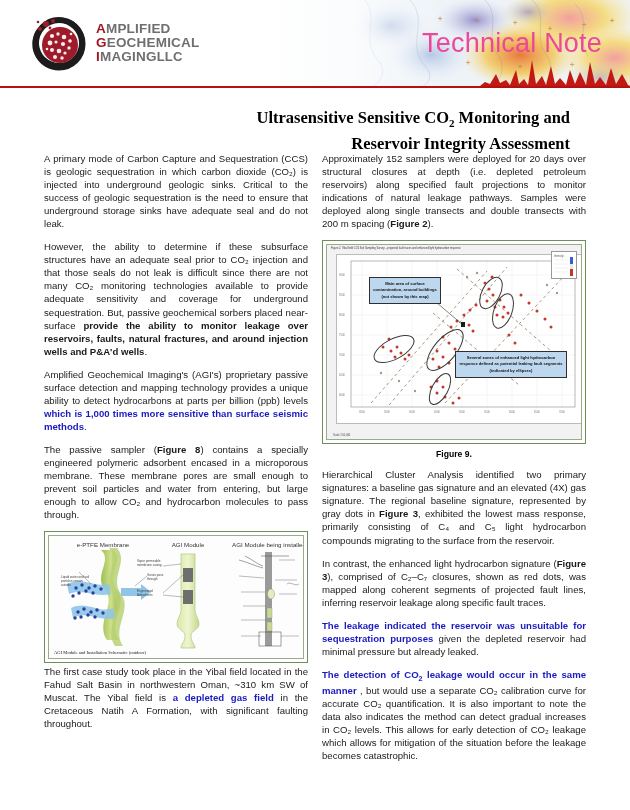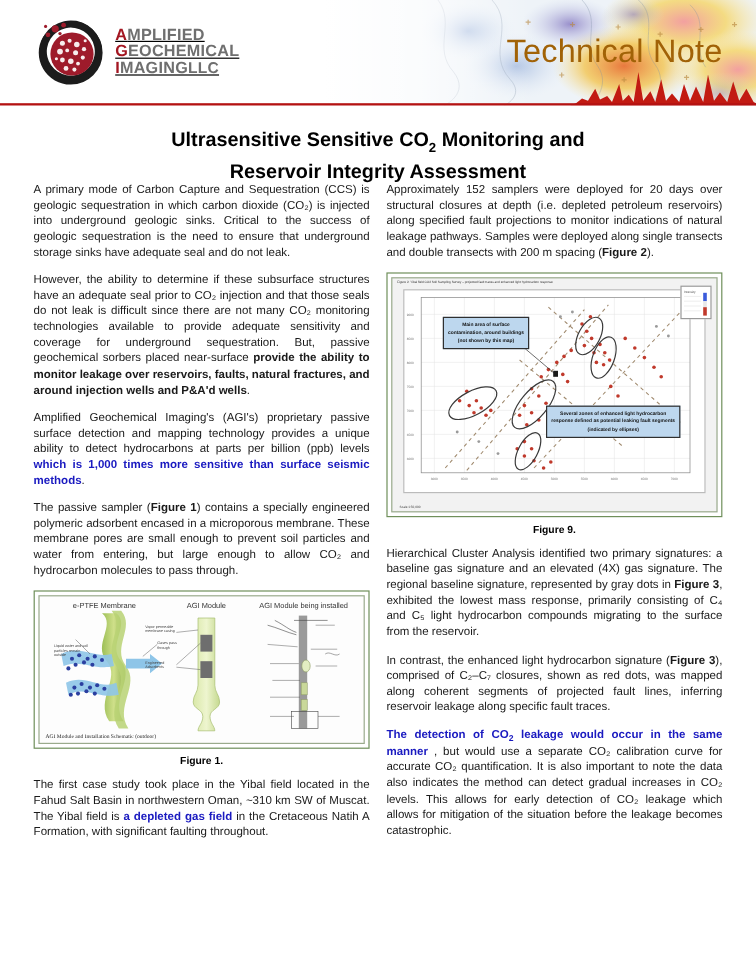--- a/index.html
+++ b/index.html
@@ -29,70 +29,70 @@
   }
   .header-art svg { display:block; }
 
   .logo-wrap {
     position: absolute;
     left: 30px; top: 14px;
     display: flex; align-items: center; gap: 8px;
     z-index: 5;
   }
   .logo-mark { width: 58px; height: 58px; position: relative; }
-  .logo-text { line-height: 1.02; text-decoration: underline; }
+  .logo-text { line-height: 1.02; }
   .logo-line {
     font-family: "Liberation Sans", sans-serif;
     font-size: 13.5px;
     font-weight: 600;
     letter-spacing: .2px;
     color: #6f6f6f;
     white-space: nowrap;
   }
   .logo-line .cap { color: #a31621; }
   .logo-line .llc { font-size: 13px; color:#6f6f6f; }
 
   .tech-note {
     position: absolute;
     right: 28px; top: 28px;
     font-family: "Liberation Sans", sans-serif;
     font-size: 27px;
-    color: #a16207;
+    color: #ec4899;
     letter-spacing: .2px;
     z-index: 6;
   }
 
   .red-rule {
     position: absolute;
     left: 0; top: 86px;
     width: 630px; height: 4px;
     background: #b41212;
     z-index: 7;
   }
 
   
   .doc-title {
     margin: 18px 60px 0 60px;
-    text-align: center;
-    font-family: Liberation Sans, sans-serif;
+    text-align: right;
+    font-family: Liberation Serif, serif;
     font-size: 16.5px;
     font-weight: bold;
     line-height: 1.45;
     color: #000;
   }
   .doc-title sub { font-size: 11px; }
 
   
   .columns {
     position: absolute;
     top: 152px; left: 0;
     width: 630px;
     display: flex;
     gap: 14px;
-    padding: 0 28px;
+    padding: 0 44px;
   }
   .col { width: 281px; }
 
   p.body {
     margin: 0 0 10px 0;
     font-family: "Liberation Sans", sans-serif;
     font-size: 9.6px;
     line-height: 1.36;
     text-align: justify;
     color: #1a1a1a;
@@ -300,21 +300,21 @@
 <div class="columns">
 
   <div class="col">
 
     <p class="body">A primary mode of Carbon Capture and Sequestration (CCS) is geologic sequestration in which carbon dioxide (CO₂) is injected into underground geologic sinks. Critical to the success of geologic sequestration is the need to ensure that underground storage sinks have adequate seal and do not leak.</p>
 
     <p class="body"><span>However, the ability to determine if these subsurface structures have an adequate seal prior to CO₂ injection and that those seals do not leak is difficult since there are not many CO₂ monitoring technologies available to provide adequate sensitivity and coverage for underground sequestration. But, passive geochemical sorbers placed near-surface </span><span class="b">provide the ability to monitor leakage over reservoirs, faults,  natural fractures, and around injection wells and P&amp;A'd wells</span><span>.</span></p>
 
     <p class="body"><span>Amplified Geochemical Imaging's (AGI's) proprietary passive surface detection and mapping technology provides a unique ability to detect hydrocarbons at parts per billion (ppb) levels </span><span class="blue">which is 1,000 times more sensitive than surface seismic methods</span><span>.</span></p>
 
-    <p class="body"><span>The passive sampler (</span><span class="b">Figure 1</span><span>) contains a specially engineered polymeric adsorbent encased in a microporous membrane. These membrane pores are small enough to prevent soil particles and water from entering, but large enough to allow CO₂ and hydrocarbon molecules to pass through.</span></p>
+    <p class="body"><span>The passive sampler (</span><span class="b">Figure 8</span><span>) contains a specially engineered polymeric adsorbent encased in a microporous membrane. These membrane pores are small enough to prevent soil particles and water from entering, but large enough to allow CO₂ and hydrocarbon molecules to pass through.</span></p>
 
     <div class="figbox">
       <div class="figbox-inner f1">
         <div class="panel-title" style="left:12px; top:5px; width:84px;">e-PTFE Membrane</div>
         <div class="panel-title" style="left:108px; top:5px; width:62px;">AGI Module</div>
         <div class="panel-title" style="left:172px; top:5px; width:96px;">AGI Module being installed</div>
 
         <svg width="275" height="120" viewBox="0 0 275 120" style="position:absolute;left:0;top:0;">
           <defs>
             <linearGradient id="memg" x1="0" y1="0" x2="1" y2="0">
@@ -387,21 +387,20 @@
         </svg>
 
         <div class="minilabel" style="left:12px; top:40px; width:30px;">Liquid water and soil particles remain outside</div>
         <div class="minilabel" style="left:98px; top:38px; width:26px;">Gases pass through</div>
         <div class="minilabel" style="left:88px; top:24px; width:26px;">Vapor permeable membrane casing</div>
         <div class="minilabel" style="left:88px; top:54px; width:26px;">Engineered Adsorbents</div>
 
         <div class="schem-cap">AGI Module and Installation Schematic (outdoor)</div>
       </div>
     </div>
-    <div class="figcap">Figure 1.</div>
 
     <p class="body"><span>The first case study took place in the Yibal field located in the Fahud Salt Basin in northwestern Oman, ~310 km SW of Muscat. The Yibal field is </span><span class="blue">a depleted gas field</span><span> in the Cretaceous Natih A Formation, with significant faulting throughout.</span></p>
 
   </div>
 
   <div class="col">
 
 
     <p class="body"><span>Approximately 152 samplers were deployed for 20 days over structural closures at depth (i.e. depleted petroleum reservoirs) along specified fault projections to monitor indications of natural leakage pathways. Samples were deployed along single transects and double transects with 200 m spacing (</span><span class="b">Figure 2</span><span>).</span></p>
 
@@ -555,16 +554,17 @@
 
         <div class="footnote">Scale 1:50,000</div>
       </div>
     </div>
     <div class="figcap">Figure 9.</div>
 
     <p class="body"><span>Hierarchical Cluster Analysis identified two primary signatures: a baseline gas signature and an elevated (4X) gas signature. The regional baseline signature, represented by gray dots in </span><span class="b">Figure 3</span><span>, exhibited the lowest mass response, primarily consisting of C₄ and C₅ light hydrocarbon compounds migrating to the surface from the reservoir.</span></p>
 
     <p class="body"><span>In contrast, the enhanced light hydrocarbon signature (</span><span class="b">Figure 3</span><span>), comprised of C₂–C₇ closures, shown as red dots, was mapped along coherent segments of projected fault lines, inferring reservoir leakage along specific fault traces.</span></p>
 
+    <p class="body"><span class="blue">The leakage indicated the reservoir was unsuitable for sequestration purposes</span><span> given the depleted reservoir had minimal pressure but already leaked.</span></p>
 
     <p class="body"><span class="blue"><span>The detection of CO</span><sub>2</sub><span> leakage would occur in the same manner</span></span><span> , but would use a separate CO₂ calibration curve for accurate CO₂ quantification. It is also important to note the data also indicates the method can detect gradual increases in CO₂ levels. This allows for early detection of CO₂ leakage which allows for mitigation of the situation before the leakage becomes catastrophic.</span></p>
   </div>
 </div>
 
 </body></html>

